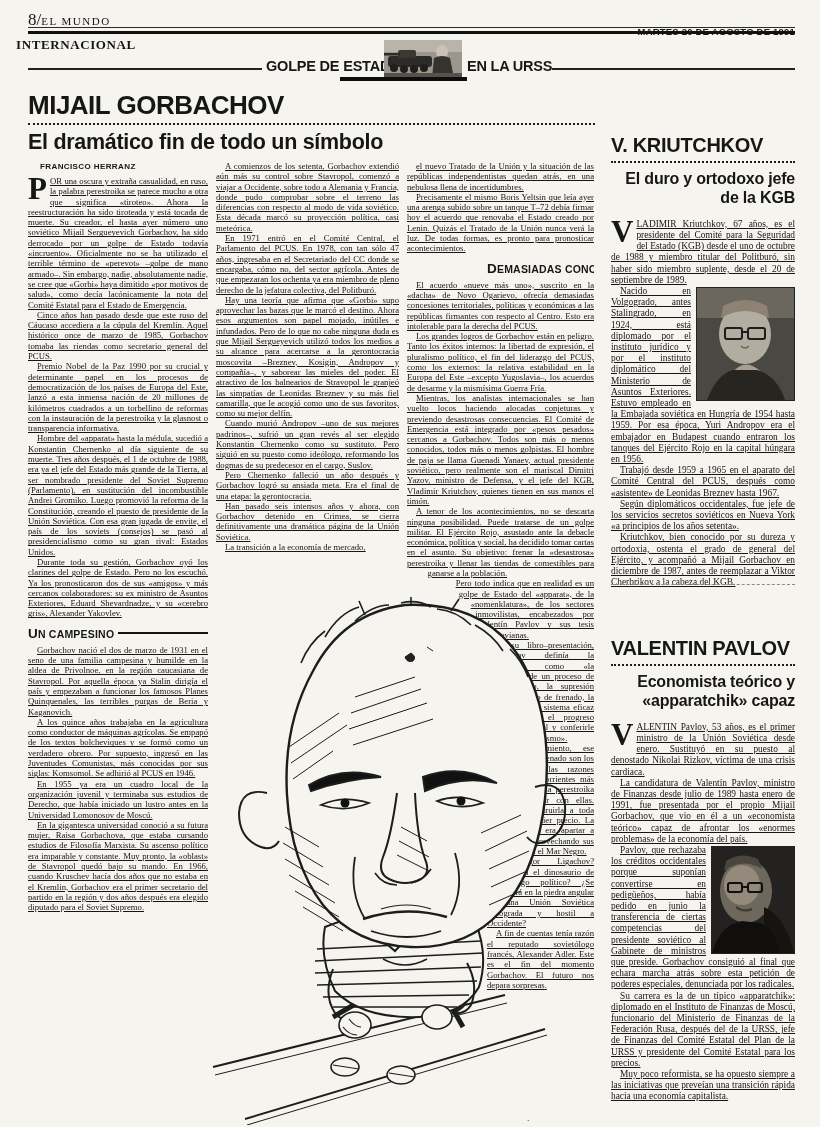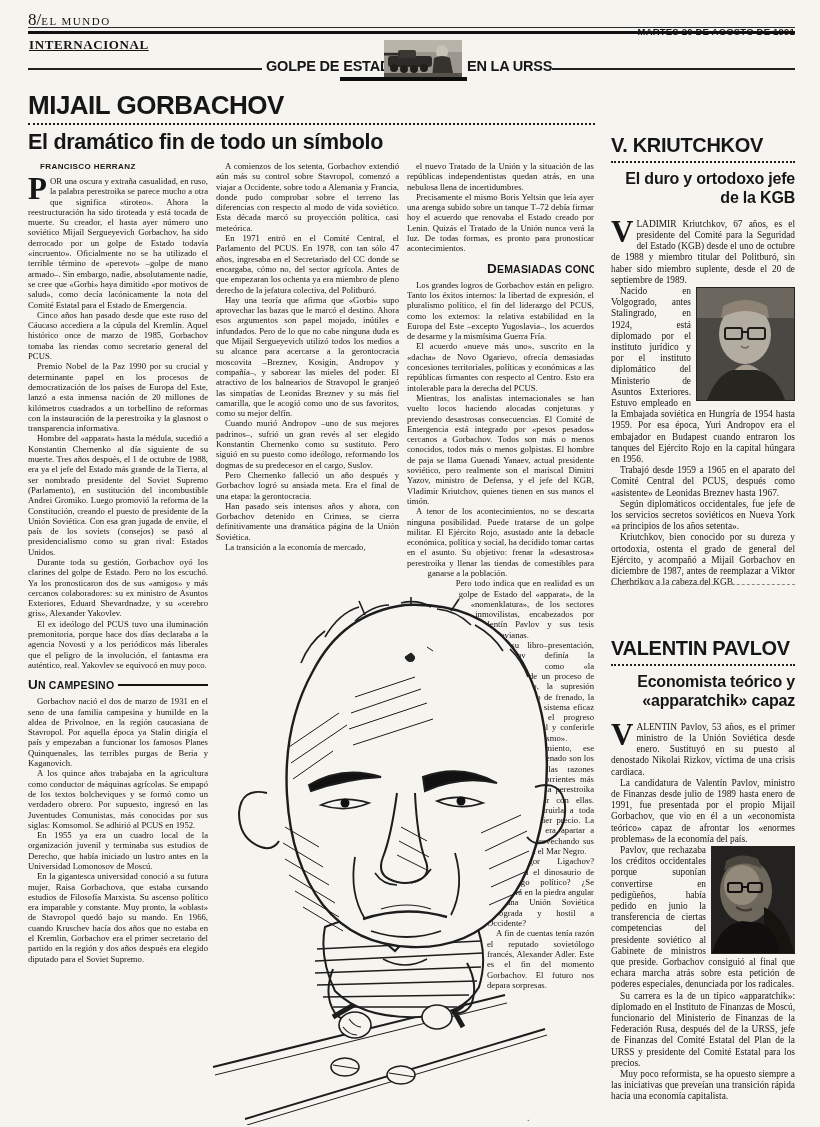--- a/index.html
+++ b/index.html
@@ -6,40 +6,40 @@
   body{width:820px;height:1127px;background:#e9e7e2;font-family:"Liberation Serif",serif;}
   .page{position:relative;width:820px;height:1127px;background:#f6f4ef;overflow:hidden;color:#161616;}
 
   
   .masthead{position:absolute;left:28px;top:10px;white-space:nowrap;}
   .masthead .num{font:normal 17px "Liberation Serif",serif;}
   .masthead .name{font:normal 11px "Liberation Serif",serif;letter-spacing:1.5px;}
   .dateline{position:absolute;right:25px;top:26px;font:bold 9.5px "Liberation Sans",sans-serif;letter-spacing:.2px;}
   .rule-a{position:absolute;left:28px;right:25px;top:27px;height:1px;background:#2a2a2a;}
   .rule-b{position:absolute;left:28px;right:25px;top:31px;height:2.5px;background:#111;}
-  .section-label{position:absolute;left:29px;top:37px;font:bold 13px "Liberation Serif",serif;letter-spacing:.6px;text-decoration:underline;}
+  .section-label{position:absolute;left:16px;top:37px;font:bold 13px "Liberation Serif",serif;letter-spacing:.6px;}
   .banner-line-l{position:absolute;left:28px;top:68px;width:234px;height:1.5px;background:#222;}
   .banner-line-r{position:absolute;left:552px;right:25px;top:68px;height:1.5px;background:#222;}
   .banner-text-l{position:absolute;left:266px;top:58px;font:bold 14.5px "Liberation Sans",sans-serif;letter-spacing:-.2px;}
   .banner-text-r{position:absolute;left:467px;top:58px;font:bold 14.5px "Liberation Sans",sans-serif;letter-spacing:-.2px;}
   .tank-photo{position:absolute;left:384px;top:40px;width:78px;height:38px;}
   .banner-bar{position:absolute;left:340px;top:77px;width:127px;height:4px;background:#0d0d0d;}
 
   
   .kicker-main{position:absolute;left:28px;top:90px;font:bold 26px "Liberation Sans",sans-serif;letter-spacing:-.5px;text-align:center;}
   .dots-main{position:absolute;left:28px;top:123px;width:567px;border-top:2px dotted #1d1d1d;}
   .headline-main{position:absolute;left:28px;top:130px;font:bold 21.5px "Liberation Sans",sans-serif;letter-spacing:-.3px;}
   .byline{position:absolute;left:30px;top:162px;font:bold 8px "Liberation Sans",sans-serif;letter-spacing:.4px;margin-left:10px;}
 
   
   .bodycol{position:absolute;font:8.7px/10.3px "Liberation Serif",serif;text-align:justify;overflow:hidden;}
   .col1{left:28px;top:176px;width:180px;height:846px;}
   .col2{left:216px;top:161px;width:183px;height:412px;}
   .col3{left:407px;top:161px;width:187px;height:938px;}
-  .para{margin:0;text-indent:9px;}
+  .para{margin:0;text-indent:9px;text-decoration:underline;}
   .para.lead{text-indent:0;}
   .dropcap{float:left;font:bold 31px/24px "Liberation Serif",serif;padding:1px 3px 0 0;}
   .colhead{display:flex;align-items:center;gap:4px;margin:7px 0 4px 0;font:bold 10.5px "Liberation Sans",sans-serif;letter-spacing:.2px;white-space:nowrap;}
   .colhead .txt::first-letter{font-size:13.5px;}
   .colhead .rule{flex:1;height:2px;background:#121212;}
   .illu-spacer{float:left;width:80px;height:935px;
      shape-outside:polygon(0px 412px,34px 428px,62px 452px,76px 498px,80px 560px,80px 935px,0px 935px);
      shape-margin:4px;}
 
   
@@ -100,29 +100,28 @@
   <div class="headline-main">El dramático fin de todo un símbolo</div>
   <div class="byline">FRANCISCO HERRANZ</div>
 
   <div class="bodycol col1">
     <p class="para lead"><span class="dropcap">P</span><span>OR una oscura y extraña casualidad, en ruso, la palabra perestroika se parece mucho a otra que significa «tiroteo». Ahora la reestructuración ha sido tiroteada y está tocada de muerte. Su creador, el hasta ayer número uno soviético Mijail Sergueyevich Gorbachov, ha sido derrocado por un golpe de Estado todavía «incruento». Oficialmente no se ha utilizado el terrible término de «perevot» –golpe de mano armado–. Sin embargo, nadie, absolutamente nadie, se cree que «Gorbi» haya dimitido «por motivos de salud», como decía lacónicamente la nota del Comité Estatal para el Estado de Emergencia.</span></p>
     <div>
         <p class="para">Cinco años han pasado desde que este ruso del Cáucaso accediera a la cúpula del Kremlin. Aquel histórico once de marzo de 1985, Gorbachov tomaba las riendas como secretario general del PCUS.</p>
         <p class="para">Premio Nobel de la Paz 1990 por su crucial y determinante papel en los procesos de democratización de los países de Europa del Este, lanzó a esta inmensa nación de 20 millones de kilómetros cuadrados a un torbellino de reformas con la instauración de la perestroika y la glasnost o transparencia informativa.</p>
         <p class="para">Hombre del «apparat» hasta la médula, sucedió a Konstantin Chernenko al día siguiente de su muerte. Tres años después, el 1 de octubre de 1988, era ya el jefe del Estado más grande de la Tierra, al ser nombrado presidente del Soviet Supremo (Parlamento), en sustitución del incombustible Andrei Gromiko. Luego promovió la reforma de la Constitución, creando el puesto de presidente de la Unión Soviética. Con esa gran jugada de envite, el país de los soviets (consejos) se pasó al presidencialismo como su gran rival: Estados Unidos.</p>
         <p class="para">Durante toda su gestión, Gorbachov oyó los clarines del golpe de Estado. Pero no los escuchó. Ya los pronosticaron dos de sus «amigos» y más cercanos colaboradores: su ex ministro de Asuntos Exteriores, Eduard Shevardnadze, y su «cerebro gris», Alexander Yakovlev.</p>
-        <p class="para">El ex ideólogo del PCUS tuvo una iluminación premonitoria, porque hace dos días declaraba a la agencia Novosti y a los periódicos más liberales que el peligro de la involución, el fantasma era auténtico, real. Yakovlev se equivocó en muy poco.</p>
       </div>
     <div class="colhead">
         <span class="txt">UN CAMPESINO</span>
         <span class="rule"></span>
       </div>
     <div>
         <p class="para">Gorbachov nació el dos de marzo de 1931 en el seno de una familia campesina y humilde en la aldea de Privolnoe, en la región caucasiana de Stavropol. Por aquella época ya Stalin dirigía el país y empezaban a funcionar los famosos Planes Quinquenales, las terribles purgas de Beria y Kaganovich.</p>
-        <p class="para">A los quince años trabajaba en la agricultura como conductor de máquinas agrícolas. Se empapó de los textos bolcheviques y se formó como un verdadero obrero. Por supuesto, ingresó en las Juventudes Comunistas, más conocidas por sus siglas: Komsomol. Se adhirió al PCUS en 1952.</p>
+        <p class="para">A los quince años trabajaba en la agricultura como conductor de máquinas agrícolas. Se empapó de los textos bolcheviques y se formó como un verdadero obrero. Por supuesto, ingresó en las Juventudes Comunistas, más conocidas por sus siglas: Komsomol. Se adhirió al PCUS en 1946.</p>
         <p class="para">En 1955 ya era un cuadro local de la organización juvenil y terminaba sus estudios de Derecho, que había iniciado un lustro antes en la Universidad Lomonosov de Moscú.</p>
         <p class="para">En la gigantesca universidad conoció a su futura mujer, Raisa Gorbachova, que estaba cursando estudios de Filosofía Marxista. Su ascenso político era imparable y constante. Muy pronto, la «oblast» de Stavropol quedó bajo su mando. En 1966, cuando Kruschev hacía dos años que no estaba en el Kremlin, Gorbachov era el primer secretario del partido en la región y dos años después era elegido diputado para el Soviet Supremo.</p>
       </div>
   </div>
 
   <div class="bodycol col2">
     <div>
         <p class="para">A comienzos de los setenta, Gorbachov extendió aún más su control sobre Stavropol, comenzó a viajar a Occidente, sobre todo a Alemania y Francia, donde pudo comprobar sobre el terreno las diferencias con respecto al modo de vida soviético. Esta década marcó su proyección política, casi meteórica.</p>
         <p class="para">En 1971 entró en el Comité Central, el Parlamento del PCUS. En 1978, con tan sólo 47 años, ingresaba en el Secretariado del CC donde se encargaba, cómo no, del sector agrícola. Antes de que empezaran los ochenta ya era miembro de pleno derecho de la jefatura colectiva, del Politburó.</p>
         <p class="para">Hay una teoría que afirma que «Gorbi» supo aprovechar las bazas que le marcó el destino. Ahora esos argumentos son papel mojado, inútiles e infundados. Pero de lo que no cabe ninguna duda es que Mijail Sergueyevich utilizó todos los medios a su alcance para acercarse a la gerontocracia moscovita –Breznev, Kosigin, Andropov y compañía–, y saborear las mieles del poder. El atractivo de los balnearios de Stravopol le granjeó las simpatías de Leonidas Breznev y su más fiel camarilla, que le acogió como uno de sus favoritos, como su mejor delfín.</p>
@@ -137,22 +136,22 @@
     <div class="illu-spacer"></div>
     <div>
         <p class="para">el nuevo Tratado de la Unión y la situación de las repúblicas independentistas quedan atrás, en una nebulosa llena de incertidumbres.</p>
         <p class="para">Precisamente el mismo Boris Yeltsin que leía ayer una arenga subido sobre un tanque T–72 debía firmar hoy el acuerdo que renovaba el Estado creado por Lenin. Quizás el Tratado de la Unión nunca verá la luz. De todas formas, es pronto para pronosticar acontecimientos.</p>
       </div>
     <div class="colhead">
         <span class="txt">DEMASIADAS CONCESIONES</span>
         <span class="rule"></span>
       </div>
     <div>
+        <p class="para">El acuerdo «nueve más uno», suscrito en la «dacha» de Novo Ogarievo, ofrecía demasiadas concesiones territoriales, políticas y económicas a las repúblicas firmantes con respecto al Centro. Esto era intolerable para la derecha del PCUS.</p>
         <p class="para">Los grandes logros de Gorbachov están en peligro. Tanto los éxitos internos: la libertad de expresión, el pluralismo político, el fin del liderazgo del PCUS, como los externos: la relativa estabilidad en la Europa del Este –excepto Yugoslavia–, los acuerdos de desarme y la mismísima Guerra Fría.</p>
-        <p class="para">El acuerdo «nueve más uno», suscrito en la «dacha» de Novo Ogarievo, ofrecía demasiadas concesiones territoriales, políticas y económicas a las repúblicas firmantes con respecto al Centro. Esto era intolerable para la derecha del PCUS.</p>
         <p class="para">Mientras, los analistas internacionales se han vuelto locos haciendo alocadas conjeturas y previendo desastrosas consecuencias. El Comité de Emergencia está integrado por «pesos pesados» cercanos a Gorbachov. Todos son más o menos conocidos, todos más o menos golpistas. El hombre de paja se llama Guenadi Yanaev, actual presidente soviético, pero realmente son el mariscal Dimitri Yazov, ministro de Defensa, y el jefe del KGB, Vladimir Kriutchov, quienes tienen en sus manos el timón.</p>
         <p class="para">A tenor de los acontecimientos, no se descarta ninguna posibilidad. Puede tratarse de un golpe militar. El Ejército Rojo, asustado ante la debacle económica, política y social, ha decidido tomar cartas en el asunto. Su objetivo: frenar la «desastrosa» perestroika y llenar las tiendas de comestibles para ganarse a la población.</p>
         <p class="para">Pero todo indica que en realidad es un golpe de Estado del «apparat», de la «nomenklatura», de los sectores inmovilistas, encabezados por Valentín Pavlov y sus tesis breznevianas.</p>
         <p class="para">En su libro–presentación, Gorbachov definía la perestroika como «la superación de un proceso de estancamiento, la supresión del mecanismo de frenado, la creación de un sistema eficaz para acelerar el progreso económico-social y conferirle un mayor dinamismo».</p>
         <p class="para">Ese estancamiento, ese mecanismo de frenado son los «leit motiv», las razones vitales de las corrientes más conservadoras. La perestroika pretendía acabar con ellas. Había que destruirla a toda costa, a cualquier precio. La única solución era apartar a Gorbachov, aprovechando sus vacaciones en el Mar Negro.</p>
         <p class="para">¿Y Egor Ligachov? ¿Despertará el dinosaurio de su letargo político? ¿Se convertirá en la piedra angular de una Unión Soviética retrógrada y hostil a Occidente?</p>
         <p class="para">A fin de cuentas tenía razón el reputado sovietólogo francés, Alexander Adler. Este es el fin del momento Gorbachov. El futuro nos depara sorpresas.</p>
       </div>
   </div>
 

